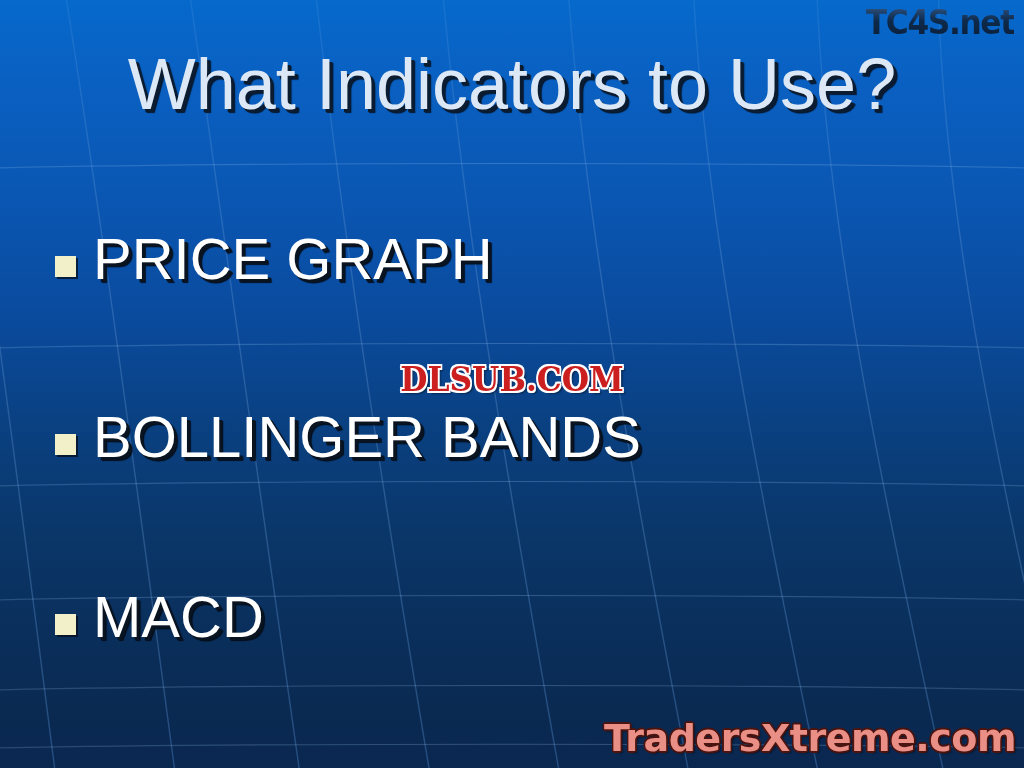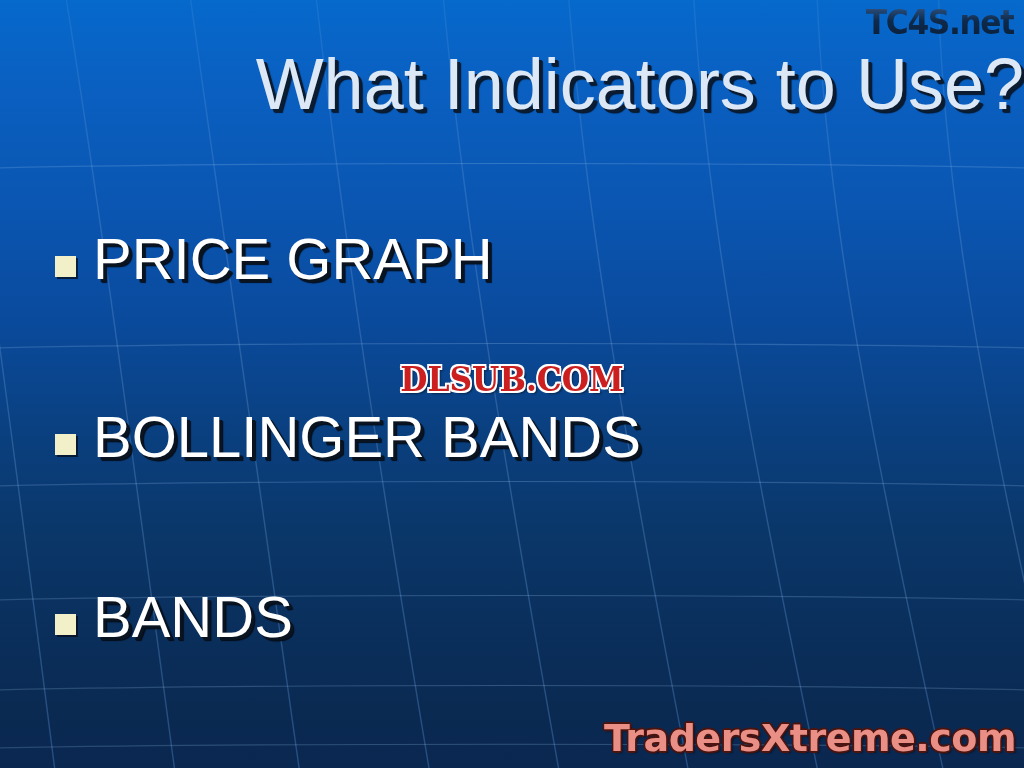--- a/index.html
+++ b/index.html
@@ -40,21 +40,21 @@
     height: 768px;
     pointer-events: none;
   }
 
   
   .title {
     position: absolute;
     left: 0;
     top: 48px;
     width: 1024px;
-    text-align: right;
+    text-align: center;
     font-size: 72px;
     line-height: 1.0;
     font-weight: normal;
     color: #dce8f6;
     letter-spacing: 0px;
     text-shadow:
        3px 3px 0 #0c1c30,
        4px 4px 1px rgba(4,12,24,.85);
     white-space: nowrap;
   }
@@ -217,21 +217,21 @@
       <span class="bullet-text">BOLLINGER BANDS</span>
     </div>
 
     <div class="bullet-row r0">
       <span class="bullet-square"></span>
       <span class="bullet-text">PRICE GRAPH</span>
     </div>
 
     <div class="bullet-row r2">
       <span class="bullet-square"></span>
-      <span class="bullet-text">BANDS</span>
+      <span class="bullet-text">MACD</span>
     </div>
 
   </div>
 
   <div class="wm-tc4s">TC4S.net</div>
 
   <div class="wm-dlsub">DLSUB.COM</div>
 
   <div class="wm-traders">TradersXtreme.com</div>
 

